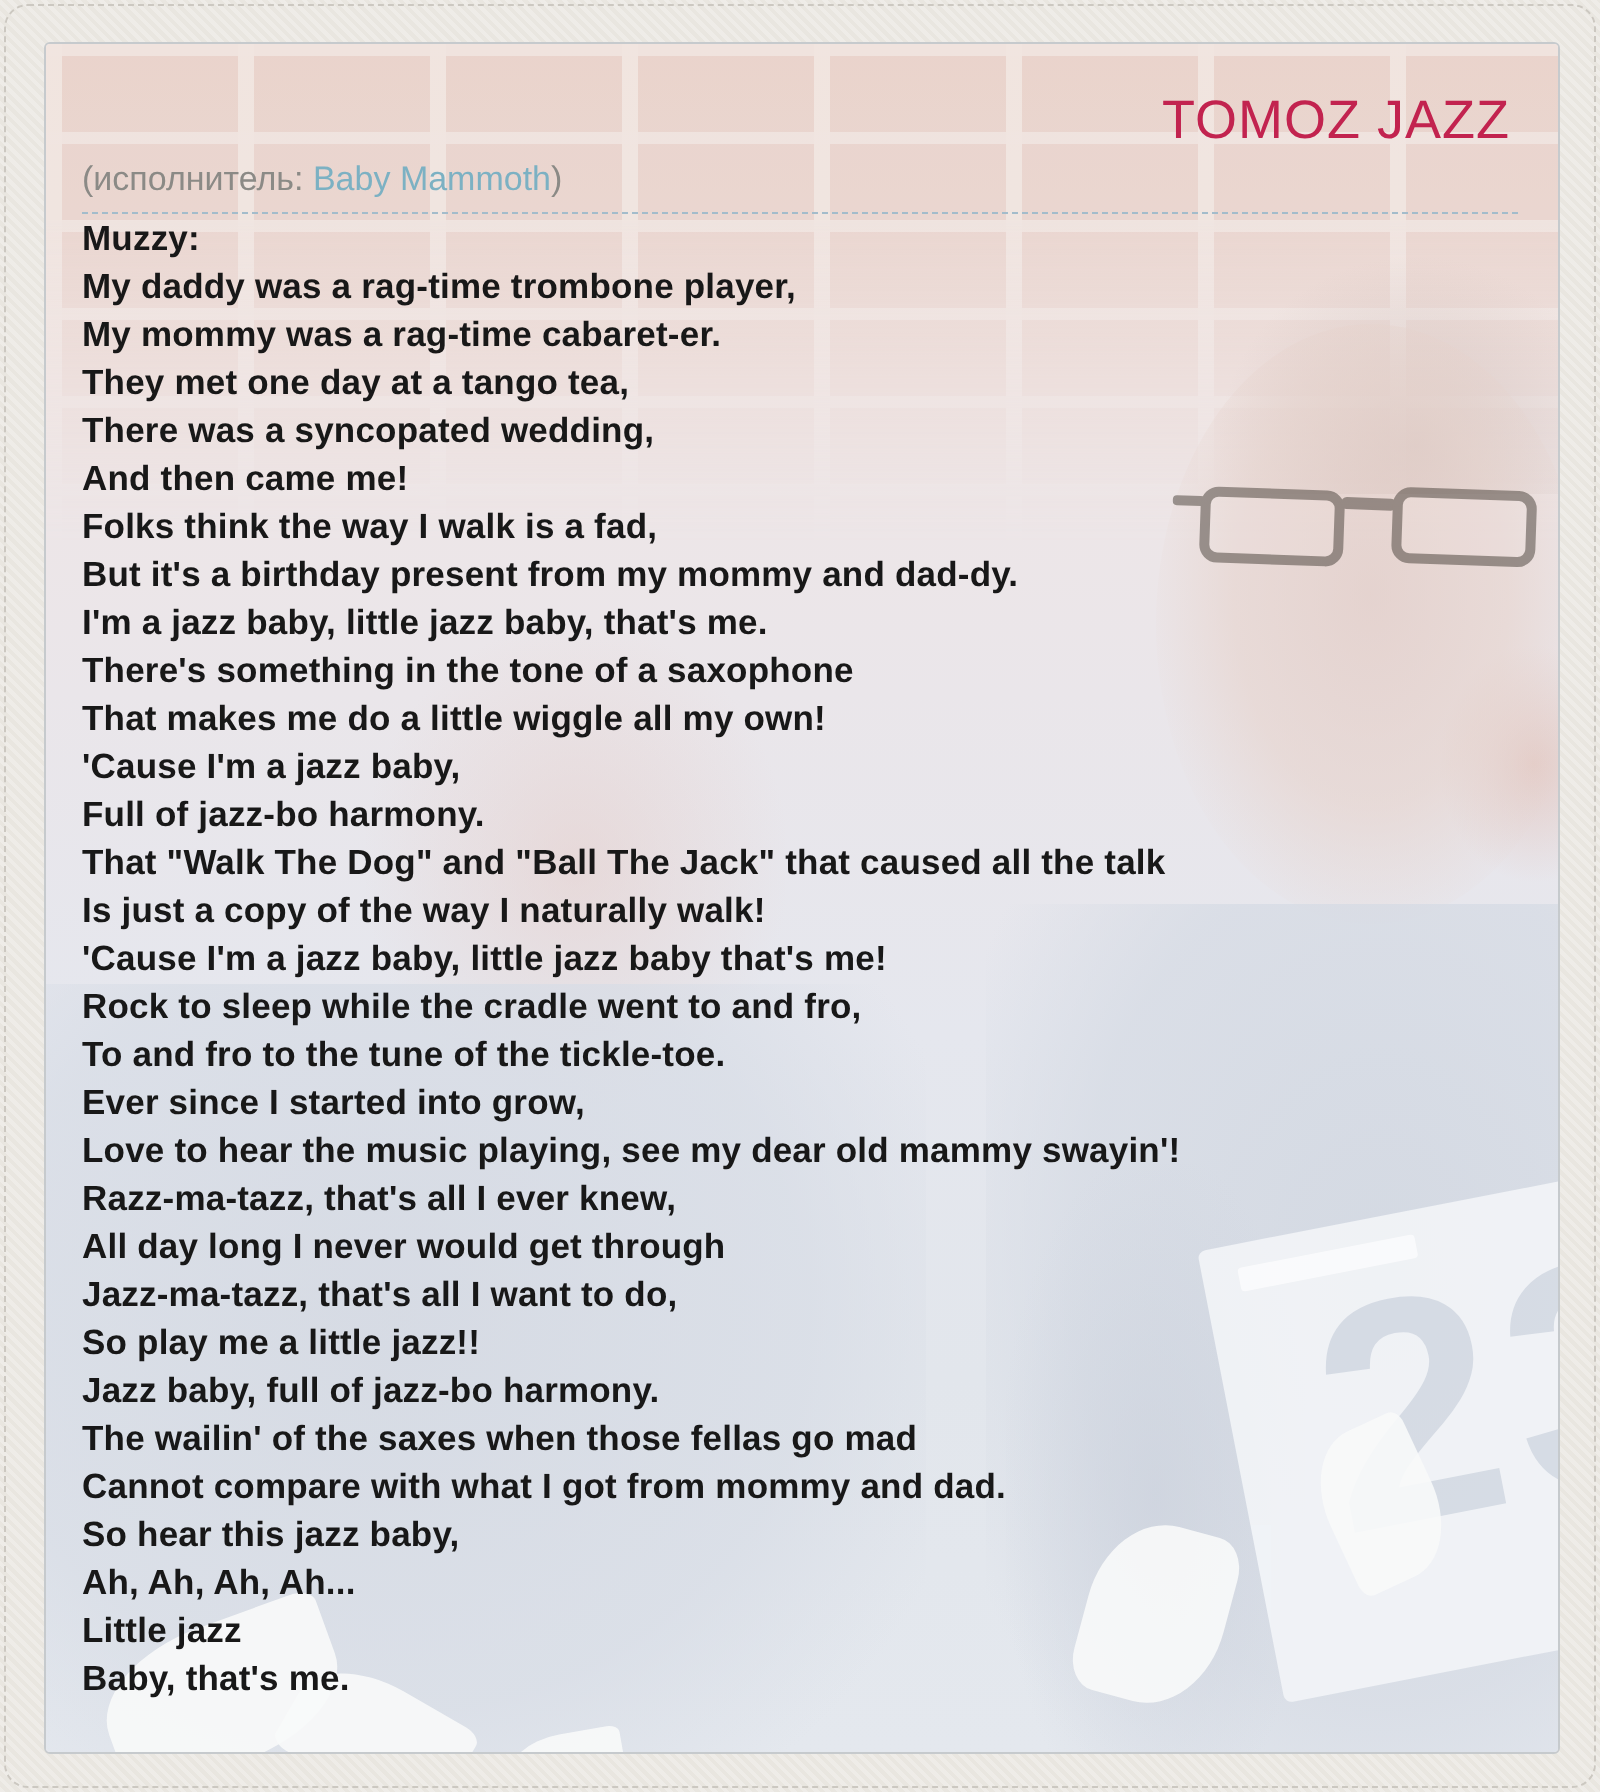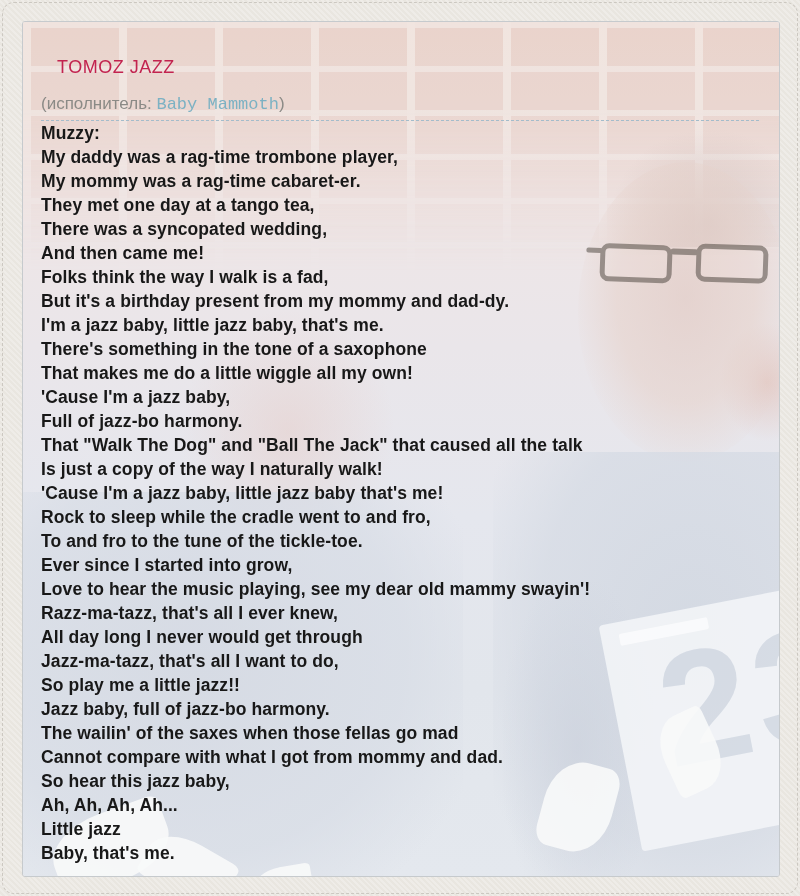--- a/index.html
+++ b/index.html
@@ -107,29 +107,30 @@
   .leaf{position:absolute;background:#f8f9fa;opacity:.9;border-radius:50% 10% 50% 10%;}
   .leaf1{left:28px;top:790px;width:120px;height:70px;transform:rotate(-20deg);}
   .leaf2{left:120px;top:820px;width:90px;height:55px;transform:rotate(30deg);}
   .leaf3{left:230px;top:845px;width:60px;height:40px;transform:rotate(-10deg);}
   .leaf4{left:520px;top:740px;width:70px;height:90px;transform:rotate(15deg);border-radius:50% 20% 50% 20%;}
   .leaf5{left:640px;top:690px;width:55px;height:80px;transform:rotate(-25deg);}
   .leaf6{left:405px;top:855px;width:30px;height:40px;transform:rotate(10deg);}
   
   .content{position:relative;z-index:2;padding:19px 20px 0 18px;}
   h1.title{
-    margin:16px;font-size:18px;font-weight:400;letter-spacing:.5px;
+    margin:4px;font-size:27px;font-weight:400;letter-spacing:.5px;
     color:var(--title,#c2234f);
     font-family:"Liberation Sans",sans-serif;
+    text-align:right;
   }
   .subtitle{
     margin-top:3px;font-size:17px;color:var(--label_gray,#8b8a86);
   }
   .subtitle a{
-    color:var(--artist_link,#7cb1c3);text-decoration:none;font-family:Liberation Mono, monospace;
+    color:var(--artist_link,#7cb1c3);text-decoration:none;
   }
   .separator{
     margin-top:6px;border-bottom:1px dashed var(--separator,#a3bccb);
   }
   .lyrics{
     font-size:17.5px;line-height:24px;font-weight:bold;
     color:var(--lyrics,#181818);
     white-space:pre-line;
     letter-spacing:.1px;
   }

